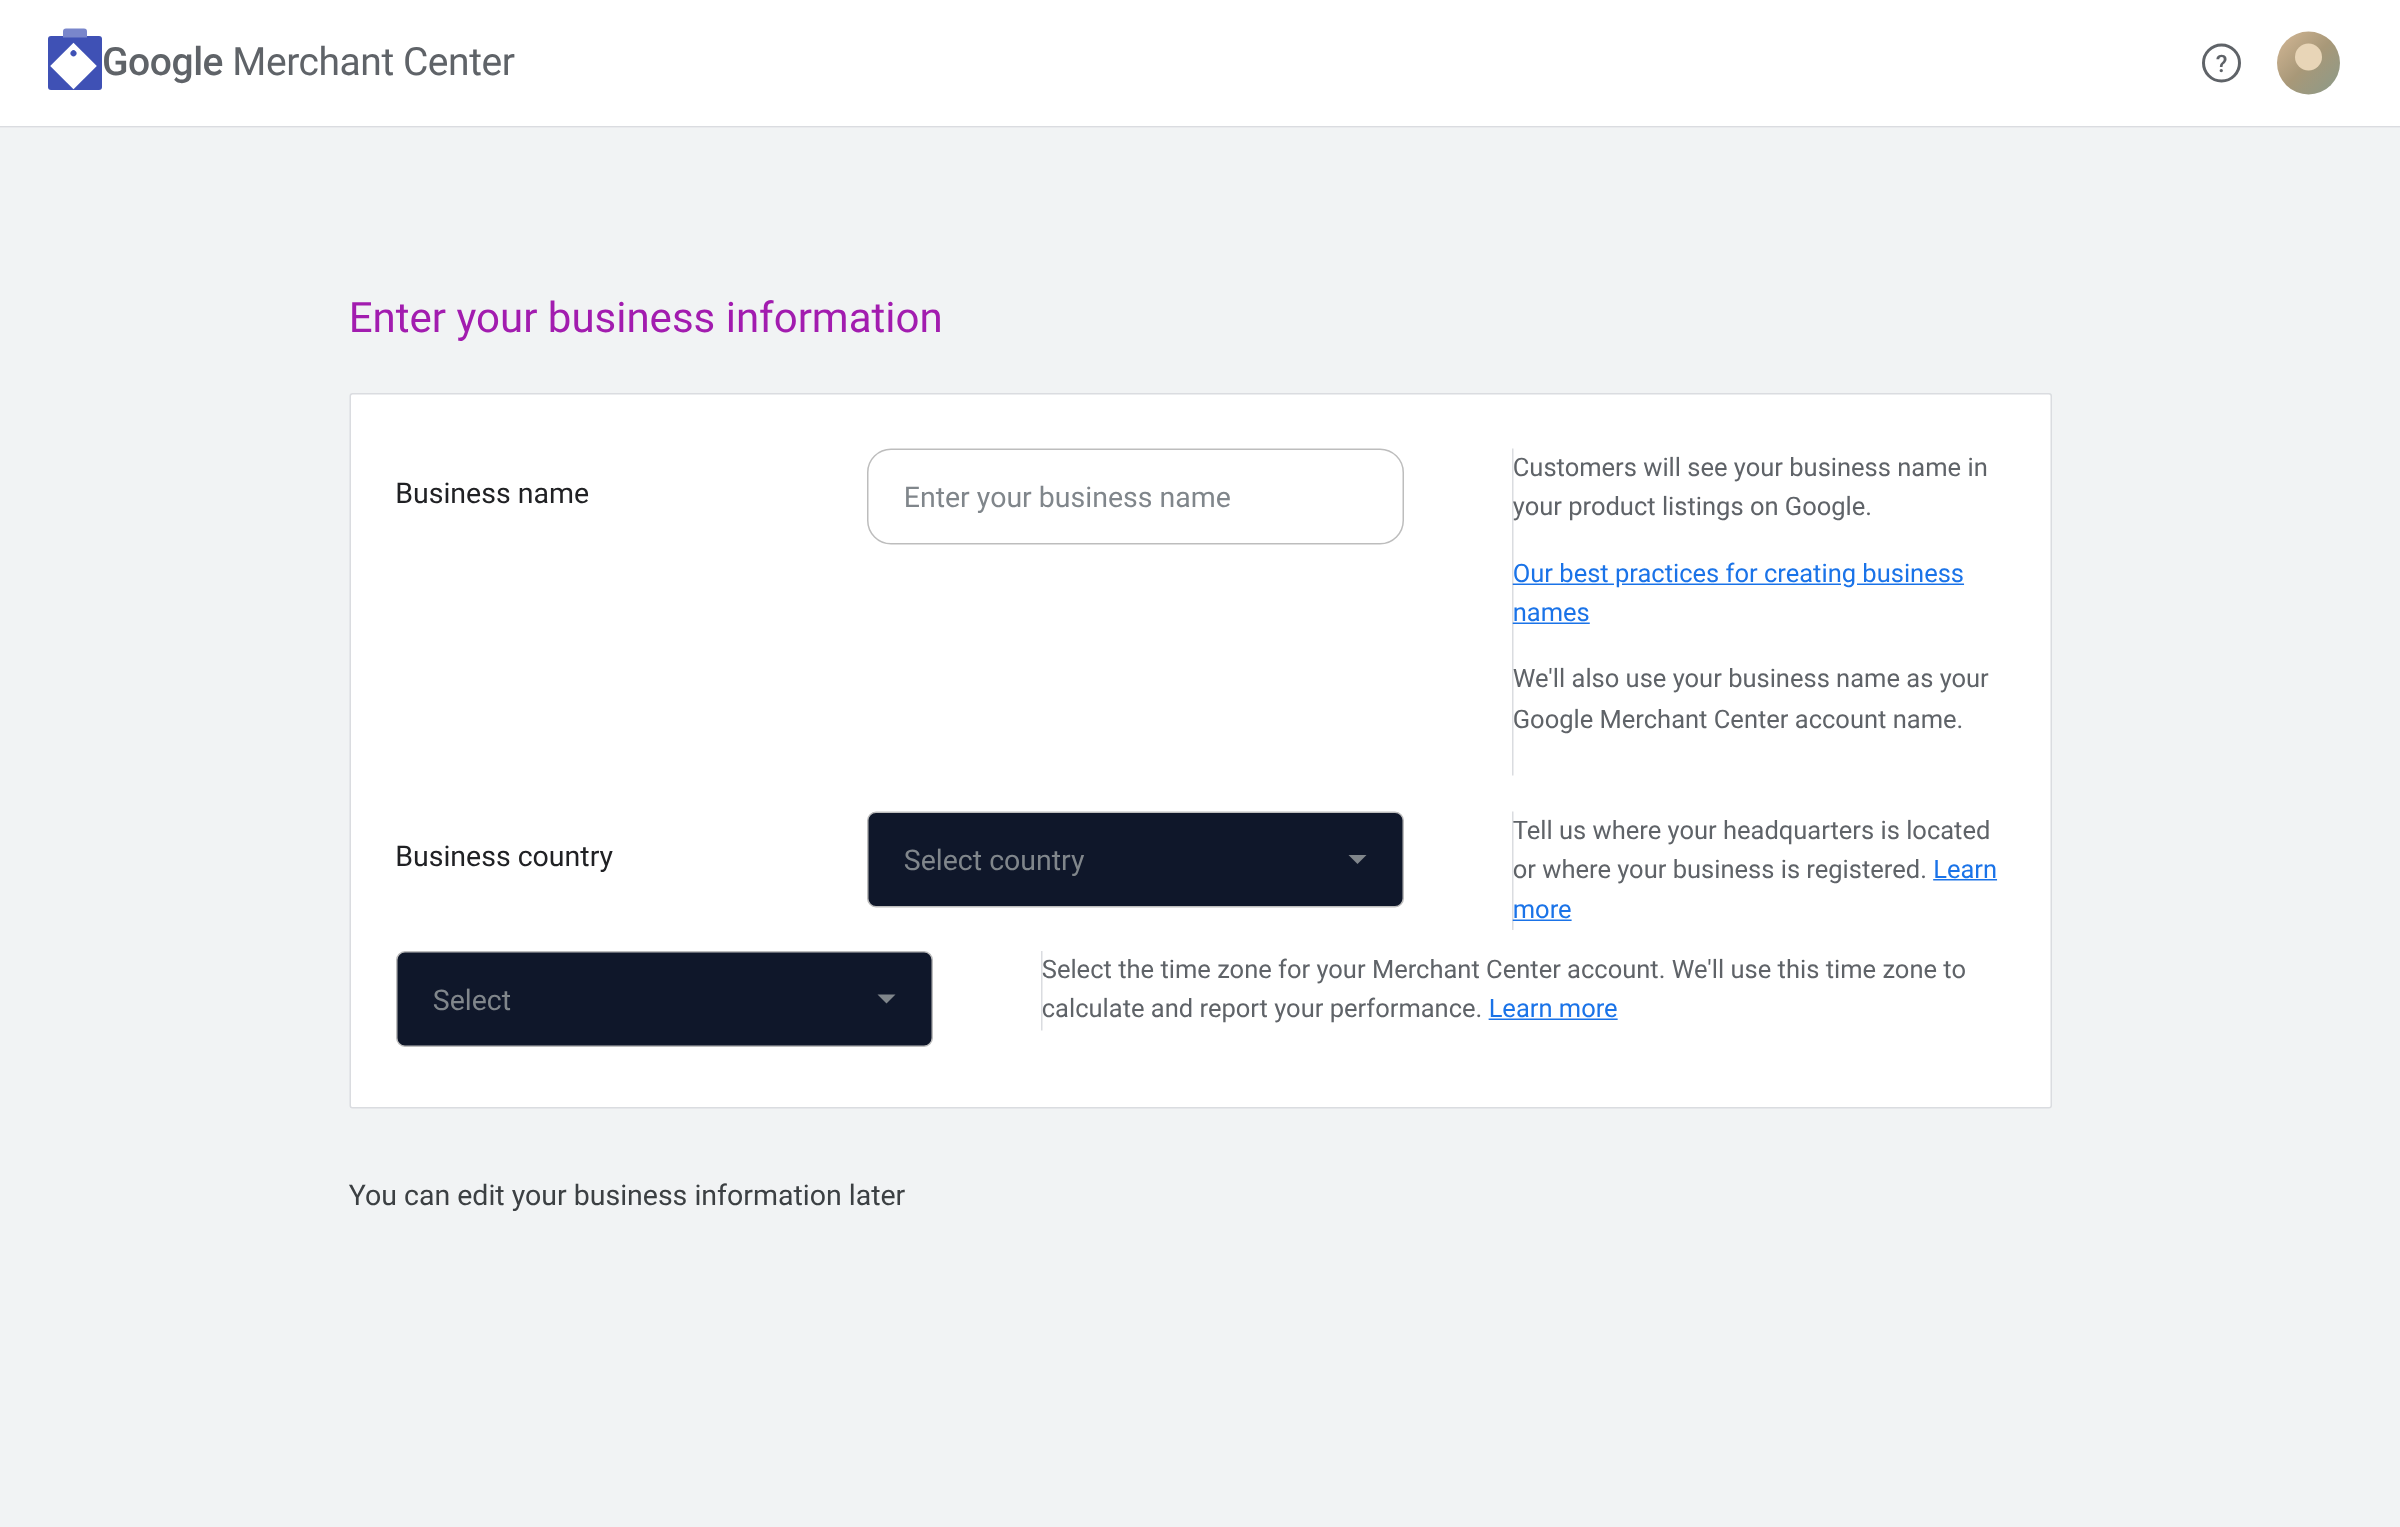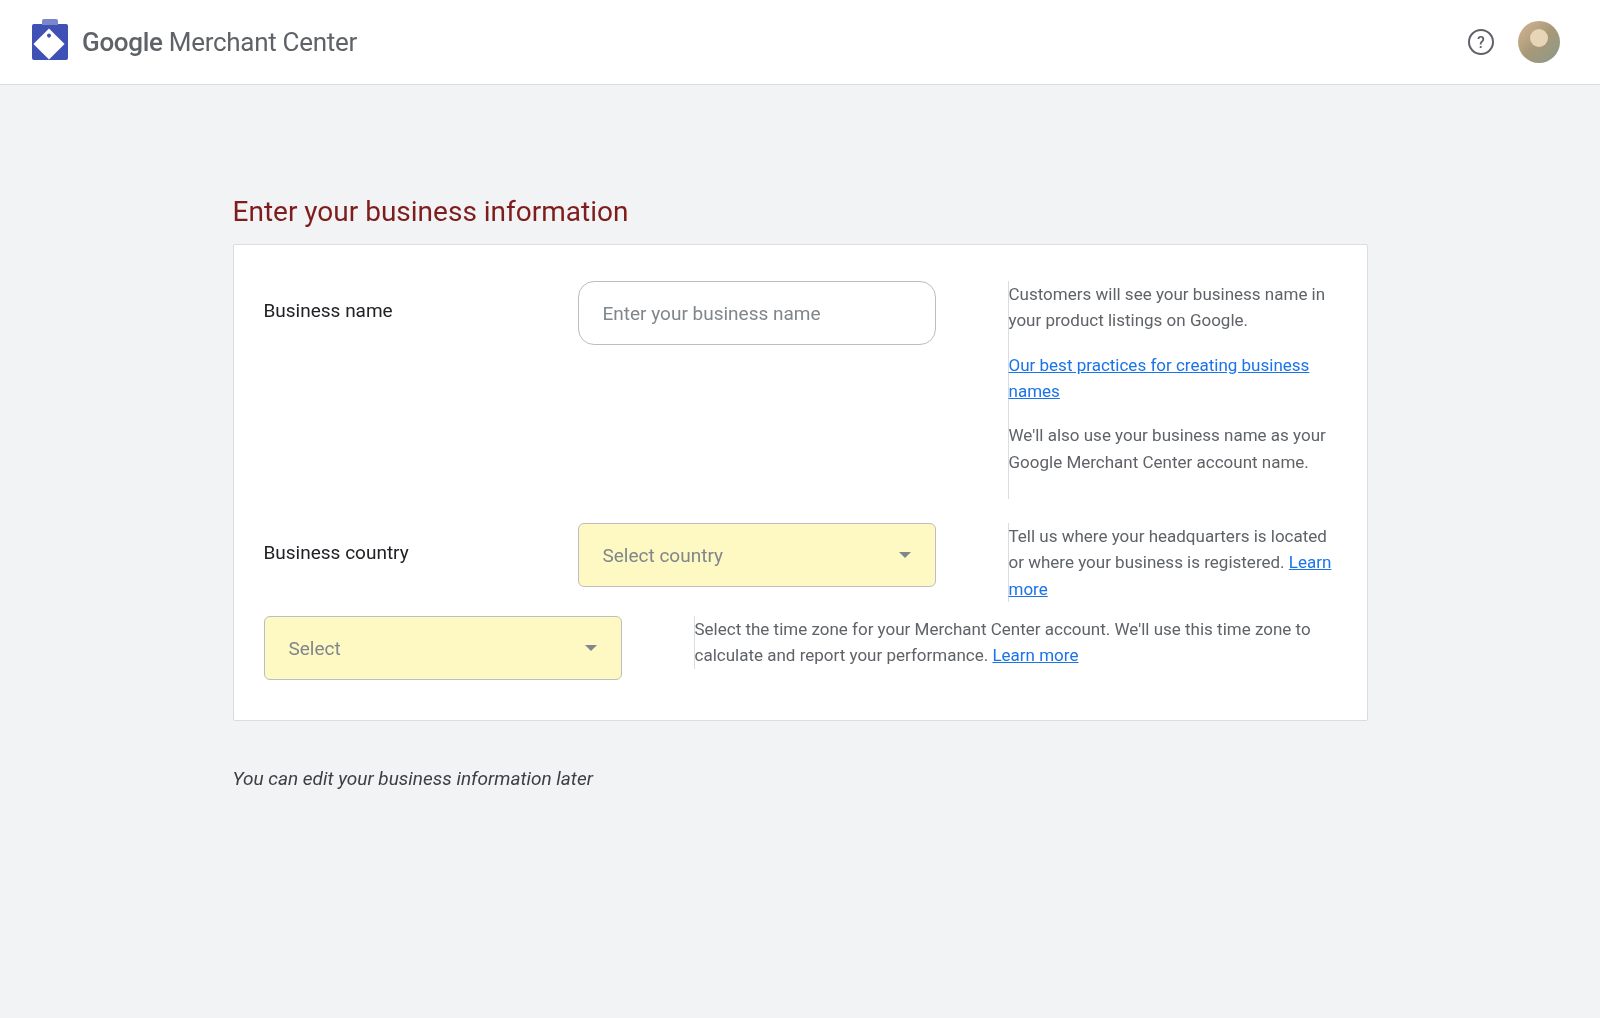--- a/index.html
+++ b/index.html
@@ -17,21 +17,20 @@
       height: 85px;
       display: flex;
       align-items: center;
       justify-content: space-between;
       padding: 0 40px 0 32px;
       border-bottom: 1px solid #dadce0;
     }
     .header-left {
       display: flex;
       align-items: center;
-      gap: 14px;
     }
     .logo-icon {
       width: 36px;
       height: 36px;
       background: #3f51b5;
       border-radius: 2px;
       position: relative;
       display: flex;
       align-items: center;
       justify-content: center;
@@ -112,22 +111,22 @@
       border-radius: 50%;
     }
     .container {
       max-width: 1135px;
       margin: 0 auto;
       padding: 110px 0 60px;
     }
     .page-title {
       font-size: 28px;
       font-weight: 400;
-      color: #7f1d1d;
-      margin-bottom: 16px;
+      color: #a21caf;
+      margin-bottom: 34px;
     }
     .card {
       background: #ffffff;
       border: 1px solid #dadce0;
       border-radius: 2px;
       padding: 36px 30px 40px 30px;
     }
     .form-row {
       display: flex;
       align-items: flex-start;
@@ -168,21 +167,21 @@
       height: 64px;
       border: 1px solid #bdbdbd;
       border-radius: 6px;
       padding: 0 24px;
       font-size: 19px;
       color: #80868b;
       display: flex;
       align-items: center;
       justify-content: space-between;
       cursor: pointer;
-      background: #fef9c3;
+      background: #0f172a;
     }
     .select-arrow {
       width: 0;
       height: 0;
       border-left: 6px solid transparent;
       border-right: 6px solid transparent;
       border-top: 6px solid #80868b;
     }
     .help-col {
       flex: 1;
@@ -209,21 +208,20 @@
       margin-bottom: 24px;
     }
     .row-business-country {
       margin-bottom: 14px;
       justify-content: center;
     }
     .footer-note {
       font-size: 19px;
       color: #3c4043;
       margin-top: 46px;
-      font-style: italic;
     }
   </style>
 </head>
 <body>
 
 <div class="header">
   <div class="header-left">
     <div class="logo-icon">
       <div class="logo-clip"></div>
       <div class="logo-tag"></div>

